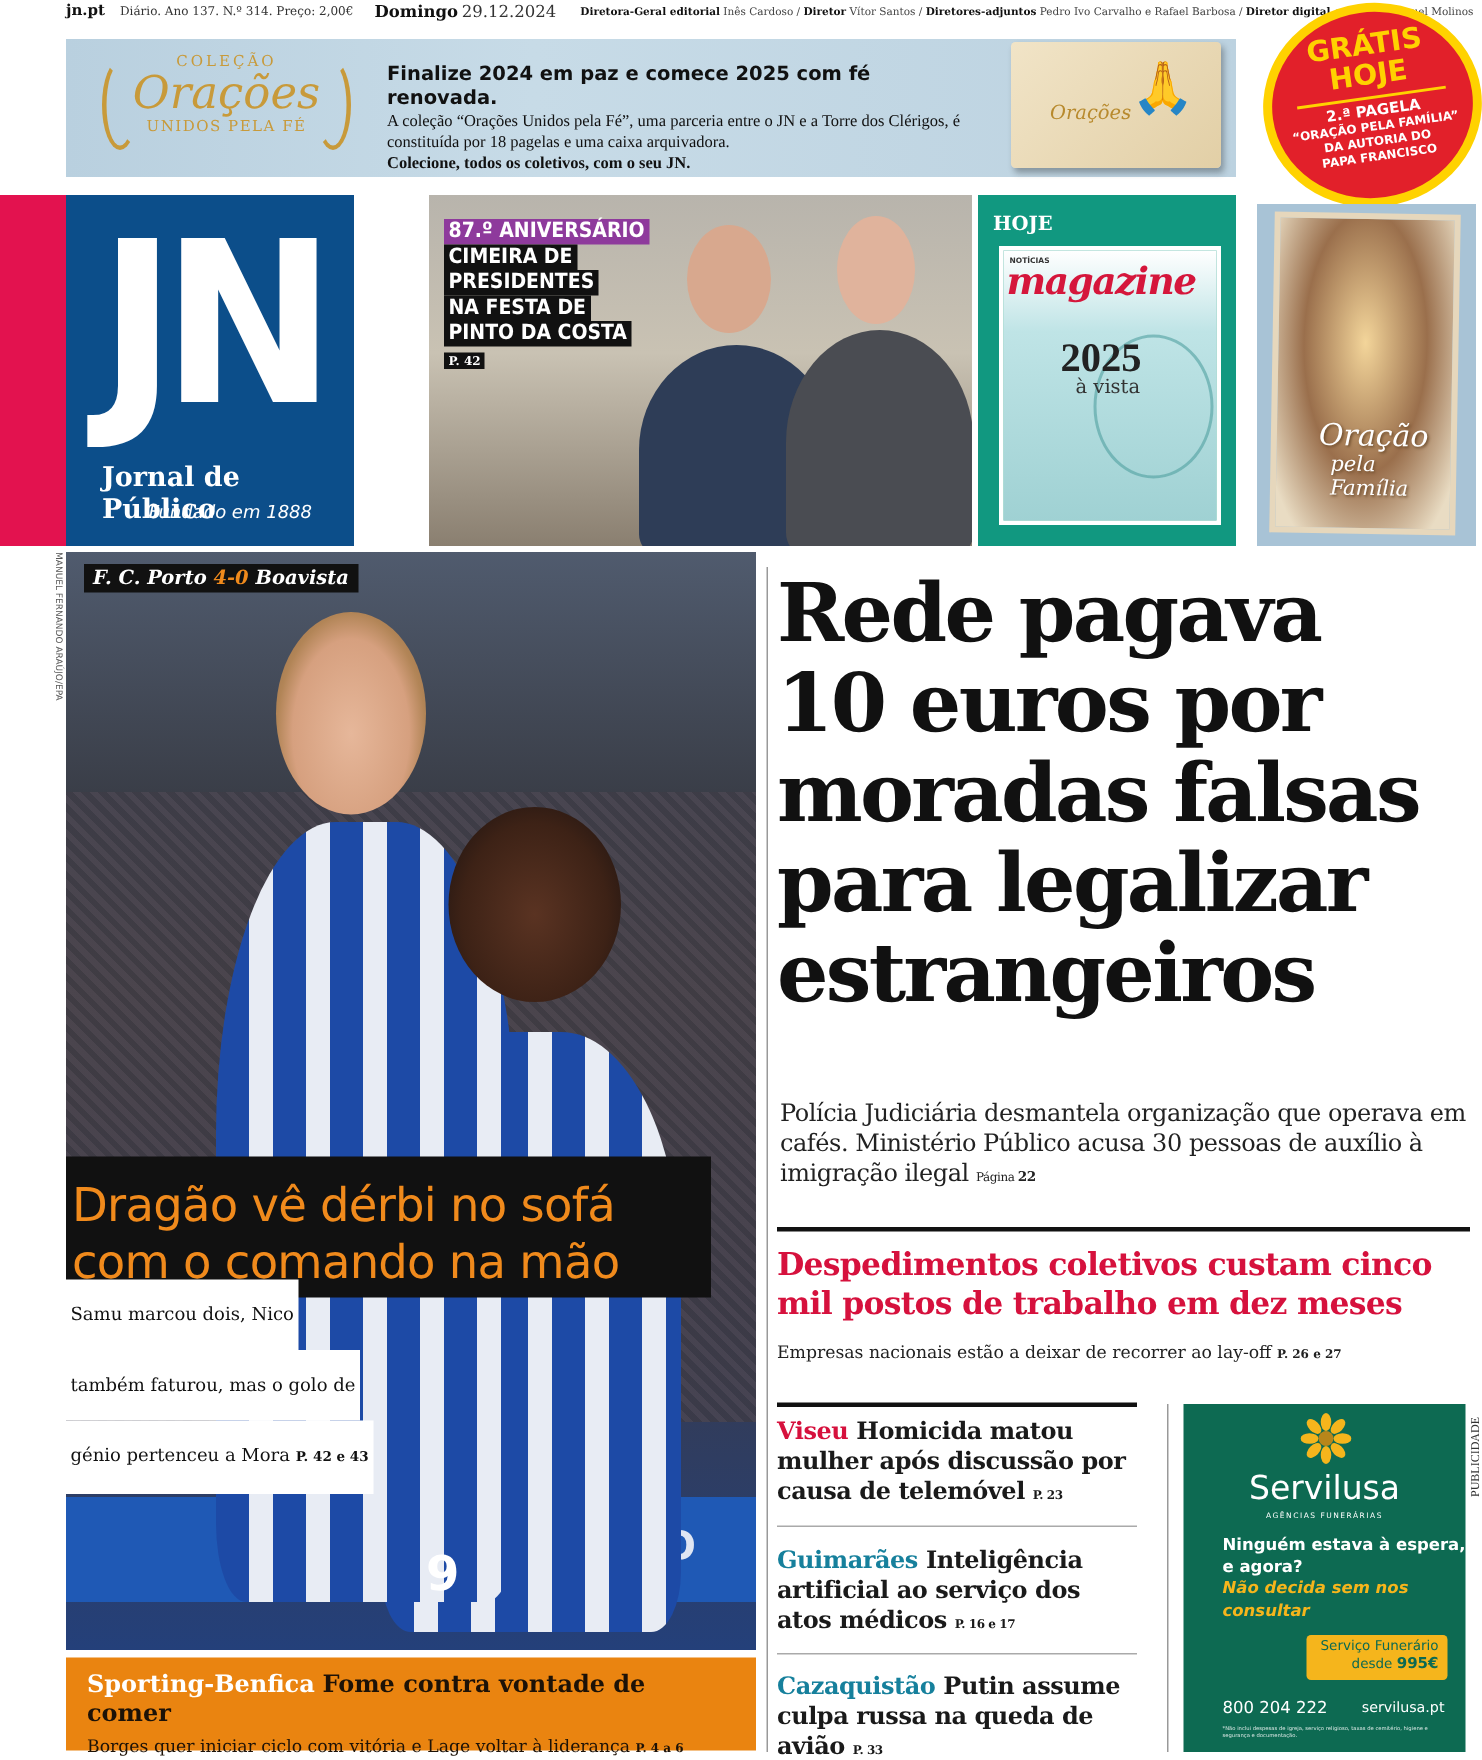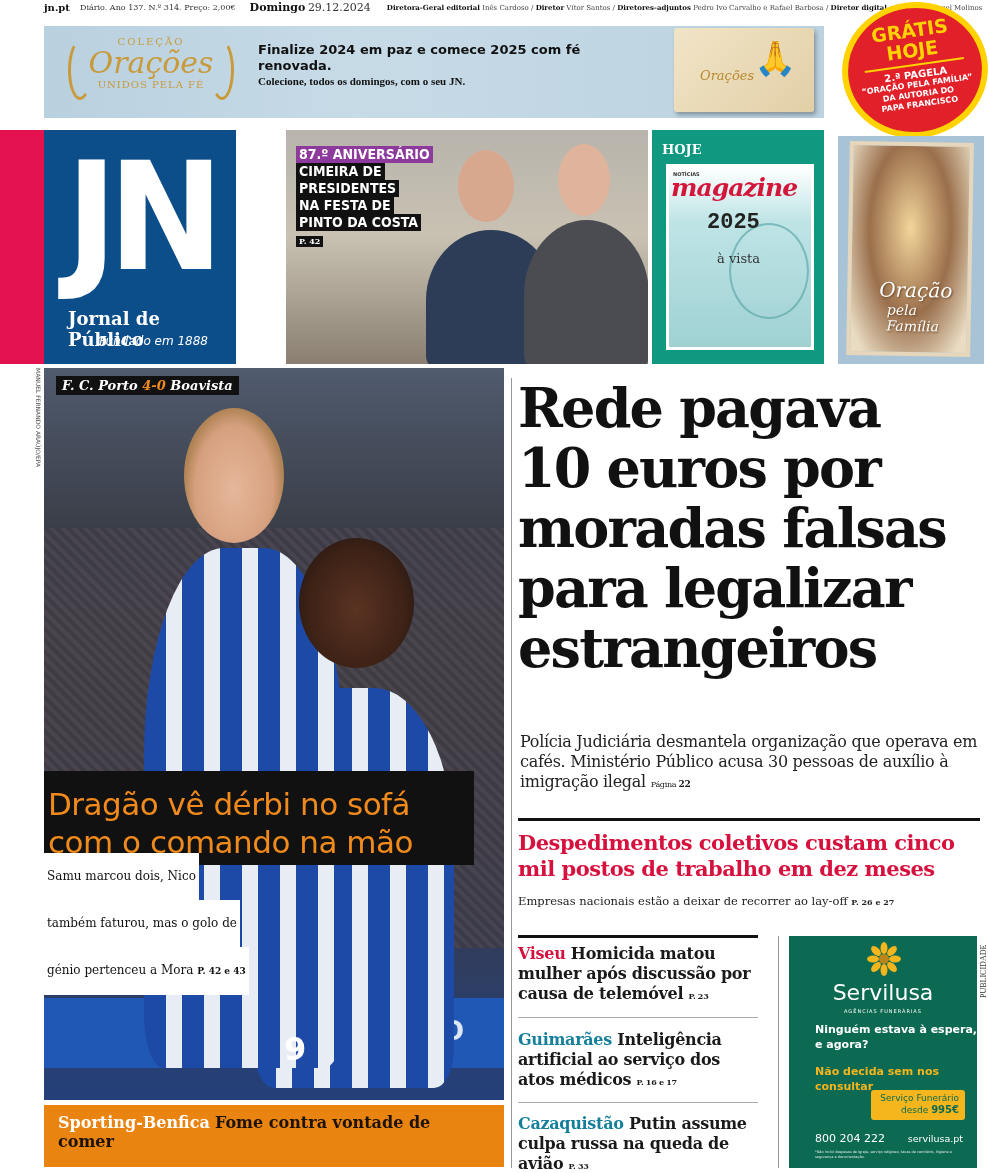--- a/index.html
+++ b/index.html
@@ -55,21 +55,21 @@
   .pdc .kicker { background: #8e3a9c; color: #fff; padding: 0 3px; display: inline-block; }
   .pdc .hl span { background: #111; color: #fff; padding: 0 3px; display: inline-block; }
   .pdc .pg { background: #111; color: #fff; font-family: "DejaVu Serif", serif; font-size: 8px; padding: 0 3px; display: inline-block; line-height: 11px; }
 
   
   .mag { position: absolute; left: 652px; top: 130px; width: 172px; height: 234px; background: #119880; }
   .mag .today { position: absolute; left: 10px; top: 12px; color: #fff; font-weight: bold; font-size: 13px; font-family: "DejaVu Serif", serif; }
   .mag .cover { position: absolute; left: 14px; top: 34px; width: 148px; height: 186px; background: linear-gradient(180deg,#fff 0%,#bfe4e6 30%,#9fd1d3 100%); border: 3px solid #fff; }
   .mag .cover .brand-s { position: absolute; left: 4px; top: 4px; font-size: 5px; font-family: "DejaVu Sans", sans-serif; font-weight: bold; color: #333; }
   .mag .cover .brand { position: absolute; left: 2px; top: 6px; font-family: "DejaVu Serif", serif; font-style: italic; font-weight: bold; font-size: 25px; color: #d5163b; letter-spacing: -1px; }
-  .mag .cover .yr { position: absolute; left: 38px; top: 43px; font-family: Liberation Mono, monospace; font-weight: bold; font-size: 22px; color: #222; }
+  .mag .cover .yr { position: absolute; left: 38px; top: 56px; font-family: Liberation Serif, serif; font-weight: bold; font-size: 27px; color: #222; }
   .mag .cover .vista { position: absolute; left: 48px; top: 84px; font-family: "DejaVu Serif", serif; font-size: 13px; color: #333; }
   .mag .cover .lens { position: absolute; left: 60px; top: 56px; width: 80px; height: 96px; border-radius: 50%; border: 2px solid rgba(80,160,160,.6); }
 
   
   .pagela { position: absolute; left: 838px; top: 136px; width: 146px; height: 228px; background: #a8c3d6; }
   .pagela .card { position: absolute; left: 10px; top: 6px; width: 124px; height: 214px; background: radial-gradient(ellipse at 50% 40%, #f3d59a 0%, #9a6f4c 50%, #e9dcc3 90%); border: 4px solid #e6d7bc; transform: rotate(1deg); }
   .pagela .card .t1 { position: absolute; left: 28px; top: 132px; font-style: italic; font-size: 20px; color: #fff; text-shadow: 1px 1px 2px #6a4a2a; }
   .pagela .card .t2 { position: absolute; left: 36px; top: 156px; font-style: italic; font-size: 14px; color: #fff; text-shadow: 1px 1px 2px #6a4a2a; }
 
   
@@ -118,21 +118,21 @@
   .brief .pg { font-size: 8px; }
   .brief-rule { position: absolute; left: 518px; width: 240px; height: 1px; background: #aaa; }
   .vrule2 { position: absolute; left: 778px; top: 936px; width: 1px; height: 232px; background: #999; }
 
   
   .ad { position: absolute; left: 789px; top: 936px; width: 188px; height: 232px; background: #0d6a52; font-family: "DejaVu Sans", sans-serif; color: #fff; }
   .ad .flower { position: absolute; left: 78px; top: 6px; width: 34px; height: 34px; }
   .ad .brand { position: absolute; left: 0; width: 100%; top: 44px; text-align: center; font-size: 22px; }
   .ad .sub { position: absolute; left: 0; width: 100%; top: 72px; text-align: center; font-size: 5px; letter-spacing: 1px; }
   .ad .q { position: absolute; left: 26px; top: 86px; font-weight: bold; font-size: 11px; line-height: 15px; }
-  .ad .q2 { position: absolute; left: 26px; top: 128px; font-weight: bold; font-size: 11px; line-height: 15px; color: #f5b51c; }
+  .ad .q2 { position: absolute; left: 26px; top: 115px; font-weight: bold; font-size: 11px; line-height: 15px; color: #f5b51c; font-style: italic; }
   .ad .price { position: absolute; right: 12px; top: 154px; width: 94px; height: 30px; background: #f5b51c; border-radius: 3px; text-align: right; padding: 2px 6px; color: #0d6a52; font-size: 9px; line-height: 12px; }
   .ad .price b { font-size: 10px; }
   .ad .phone { position: absolute; left: 26px; top: 196px; font-size: 11px; }
   .ad .url { position: absolute; right: 14px; top: 197px; font-size: 9.5px; }
   .ad .fine { position: absolute; left: 26px; top: 214px; width: 150px; font-size: 3.5px; line-height: 5px; opacity: .85; }
   .pub { position: absolute; left: 978px; top: 936px; width: 10px; height: 90px; }
   .pub span { position: absolute; left: 0; top: 0; transform-origin: left top; transform: rotate(-90deg) translate(-62px, 1px); font-family: "Liberation Serif", serif; font-size: 8px; white-space: nowrap; color: #333; }
 </style>
 </head>
 <body>
@@ -155,21 +155,22 @@
 <div class="promo">
   <div class="promo-logo">
     <div class="laurel l"></div>
     <div class="laurel r"></div>
     <div class="coll">COLEÇÃO</div>
     <div class="title">Orações</div>
     <div class="sub">UNIDOS PELA FÉ</div>
   </div>
   <div class="promo-text">
     <div class="head">Finalize 2024 em paz e comece 2025 com fé renovada.</div>
-    <div class="cta">Colecione, todos os domingos, com o seu JN.</div>
+    <div>A coleção “Orações Unidos pela Fé”, uma parceria entre o JN e a Torre dos Clérigos, é constituída por 18 pagelas e uma caixa arquivadora.</div>
+    <div class="cta">Colecione, todos os coletivos, com o seu JN.</div>
   </div>
   <div class="promo-box">
     <span class="hands">🙏</span>
     <span class="bx-title">Orações</span>
   </div>
 </div>
 
 <div class="badge">
   <div class="big">GRÁTIS</div>
   <div class="big" style="margin-top:0">HOJE</div>
@@ -247,20 +248,23 @@
 <div class="sport-deck">
   <div><span class="l">Samu marcou dois, Nico</span></div>
   <div><span class="l">também faturou, mas o golo de</span></div>
   <div><span class="l"><span>génio pertenceu a Mora</span> <b class="pg">P. 42 e 43</b></span></div>
 </div>
 
 <div class="derby">
   <div>
     <span class="kick">Sporting-Benfica</span>
     <span class="hl">Fome contra vontade de comer</span>
+  </div>
+  <div class="deck">
+    <span>Borges quer iniciar ciclo com vitória e Lage voltar à liderança</span> <b>P. 4 a 6</b>
   </div>
 </div>
 
 <div class="vrule"></div>
 <div class="lead-hl">
   <div>Rede pagava</div>
   <div>10 euros por</div>
   <div>moradas falsas</div>
   <div>para legalizar</div>
   <div>estrangeiros</div>

